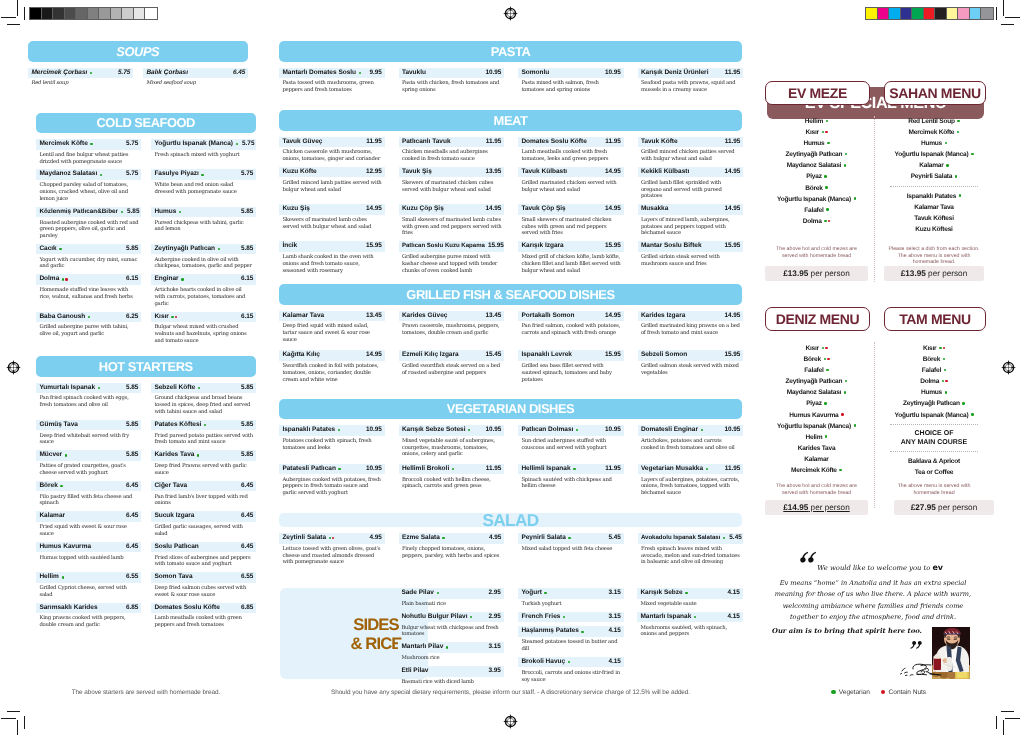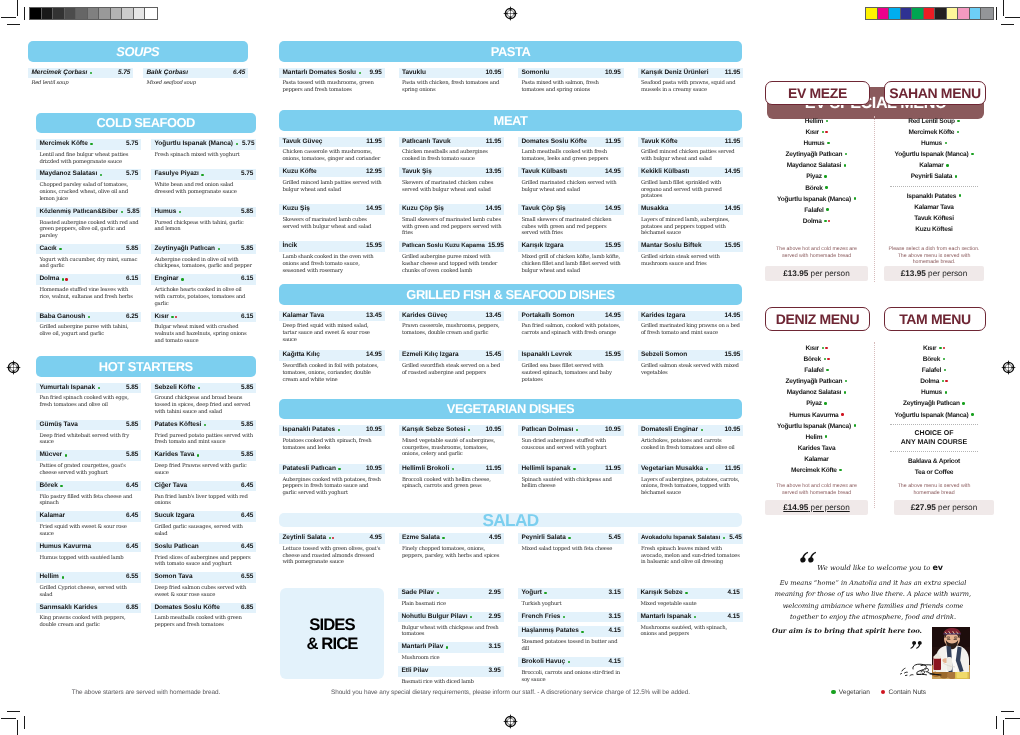--- a/index.html
+++ b/index.html
@@ -30,21 +30,21 @@
   .ihead{background:#e3f2fb;display:flex;align-items:center;height:10.5px;padding:0 2px 0 3.4px;box-sizing:border-box;}
   .iname{font-weight:bold;font-size:6.5px;color:#141414;white-space:nowrap;line-height:10.5px;}
   .idots{white-space:nowrap;margin-left:2.6px;line-height:0;display:flex;align-items:center;}
   .dot{display:inline-block;width:2.4px;height:2.4px;border-radius:50%;margin-right:1px;flex:0 0 auto;}
   .dot.v{background:#18a11f;}
   .dot.n{background:#cf1420;}
   .iprice{margin-left:auto;font-weight:bold;font-size:6.4px;color:#141414;padding-left:3px;padding-right:0.6px;white-space:nowrap;line-height:10.5px;}
   .idesc{font-family:"DejaVu Serif",serif;font-size:5.3px;line-height:6.7px;letter-spacing:-0.22px;color:#2b2b2b;
          padding:2.4px 2.5px 0 3.4px;}
 
-  .sidesbox{position:absolute;background:#e3f2fb;border-radius:6px;color:#000000;font-weight:bold;font-size:16.7px;letter-spacing:-0.9px;line-height:19.2px;text-align:center;display:flex;align-items:center;justify-content:center;}
+  .sidesbox{position:absolute;background:#e3f2fb;border-radius:6px;color:#a16207;font-weight:bold;font-size:16.7px;letter-spacing:-0.9px;line-height:19.2px;text-align:center;display:flex;align-items:center;justify-content:center;padding-left:44px;}
   .sidescol{position:absolute;}
   .foot{position:absolute;font-family:"Liberation Sans",sans-serif;font-size:6.4px;letter-spacing:-0.07px;color:#57565a;white-space:nowrap;}
 
   
   .evtitle{position:absolute;background:#8a5a5c;border-radius:6px;color:#fff;font-weight:bold;
            font-size:16.2px;display:flex;align-items:center;justify-content:center;letter-spacing:-0.45px;margin-top:46px;}
   .mbtn{position:absolute;border:1.2px solid #6e2634;border-radius:7px;color:#6e2634;font-weight:bold;
         font-size:14px;display:flex;align-items:center;justify-content:center;background:#fff;letter-spacing:-0.35px;}
   .mlist{position:absolute;text-align:center;}
   .mrow{font-size:6.55px;font-weight:bold;color:#1a1a1a;line-height:11.1px;white-space:nowrap;letter-spacing:-0.22px;}

